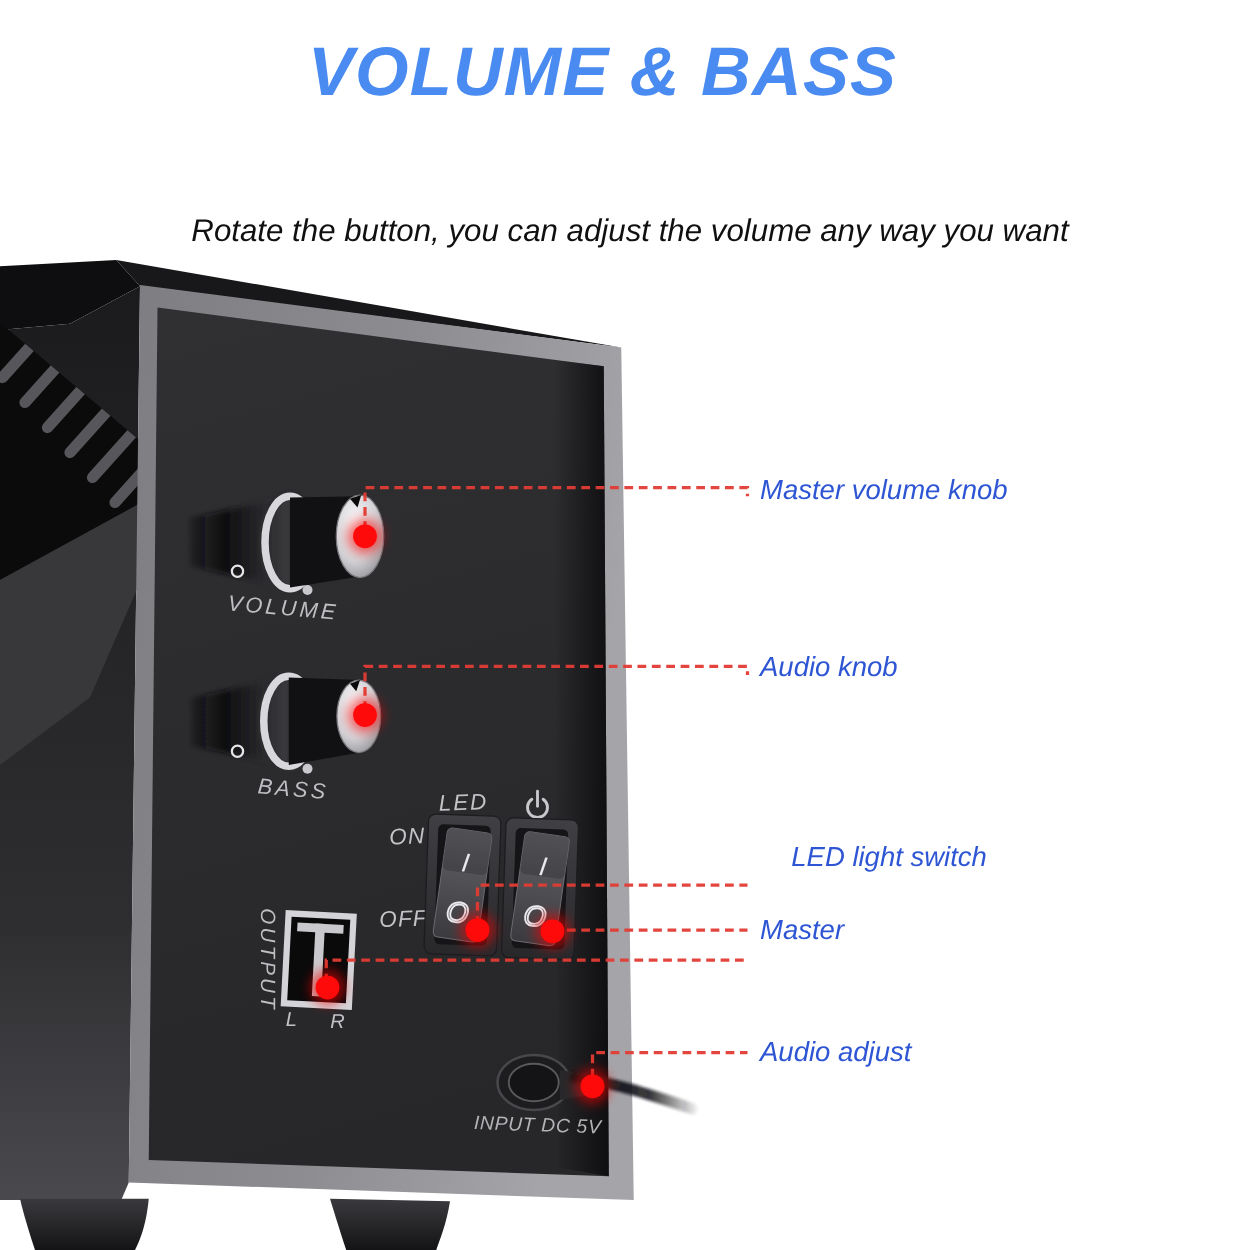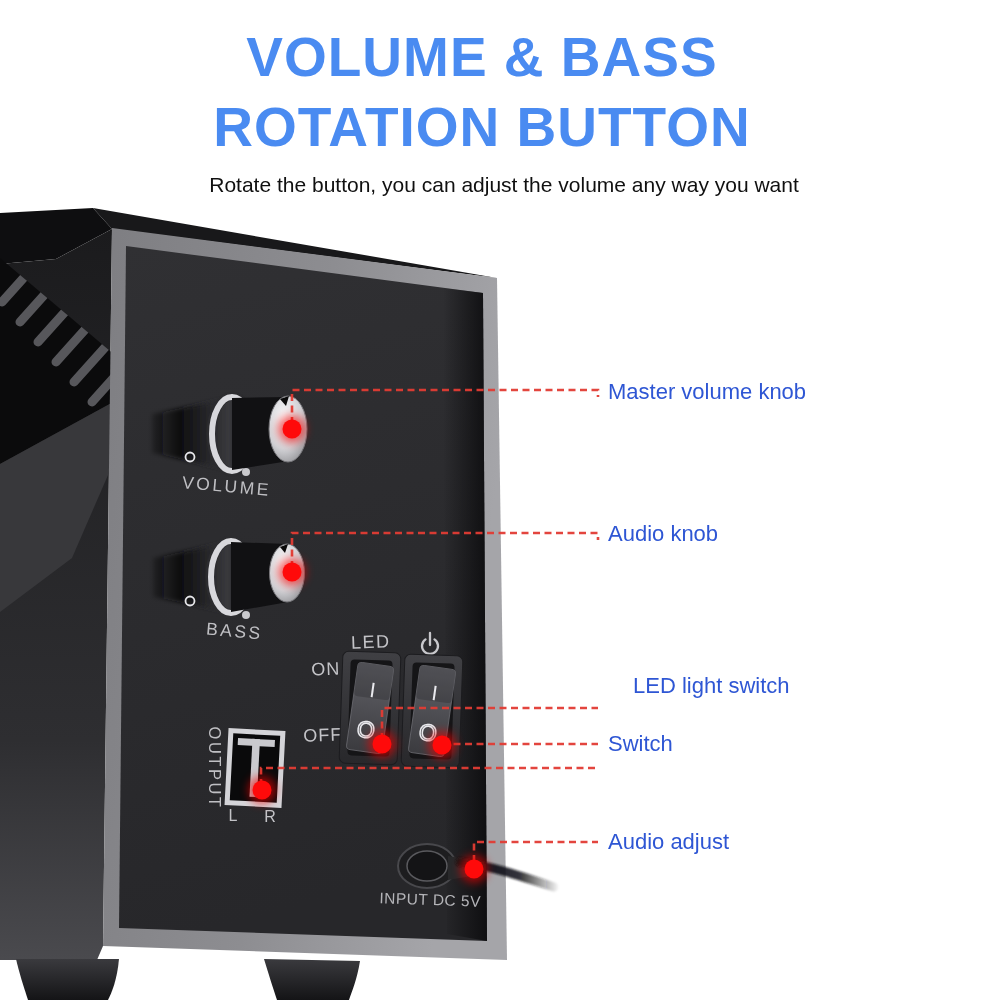--- a/index.html
+++ b/index.html
@@ -1,46 +1,46 @@
 <!DOCTYPE html>
 <html><head>
 <meta charset="utf-8">
 <style>
   html,body{margin:0;padding:0;background:#ffffff;}
   .canvas{
     position:relative;width:964px;height:1000px;background:#ffffff;overflow:hidden;
     font-family:"Liberation Sans",sans-serif;
+    font-style:italic;
   }
   .title{
     position:absolute;left:0;right:0;top:22px;text-align:center;
     color:#4a8bf1;font-weight:bold;font-size:55px;line-height:70px;letter-spacing:1px;
   }
   .subtitle{
     position:absolute;left:0;right:0;top:171px;text-align:center;
-    color:#101010;font-size:21px;line-height:28px;margin-left:44px;
+    color:#101010;font-size:25px;line-height:28px;margin-left:44px;
   }
   .speaker-svg{position:absolute;left:0;top:0;}
   .callout-label{
     position:absolute;left:608px;color:#2e56d4;font-size:22px;line-height:26px;white-space:nowrap;
   }
   .cl-master{top:379px;}
   .cl-bass{top:521px;}
   .cl-led{top:673px;margin-left:25px;}
   .cl-switch{top:731px;}
   .cl-usb{top:755px;}
   .cl-audio{top:829px;}
 </style>
 </head>
 <body>
 
 <div class="canvas">
 
   <div class="title">
     <div>VOLUME &amp; BASS</div>
-    <div>ROTATION BUTTON</div>
   </div>
   <div class="subtitle">Rotate the button, you can adjust the volume any way you want</div>
 
   <svg class="speaker-svg" width="1000" height="1000" viewBox="0 0 1000 1000">
     <defs>
       <linearGradient id="gFrame" x1="0" y1="0" x2="1" y2="0.25">
         <stop offset="0" stop-color="#7e7e82"></stop>
         <stop offset="0.55" stop-color="#8d8d91"></stop>
         <stop offset="1" stop-color="#a5a5a9"></stop>
       </linearGradient>
@@ -228,16 +228,16 @@
       <g>
         <circle cx="474" cy="869" r="14" fill="#f30606" opacity="0.6" filter="url(#fGlow)"></circle>
         <circle cx="474" cy="869" r="9.5" fill="#ff0a0a"></circle>
       </g>
     </g>
   </svg>
 
   <div class="callout-label cl-master">Master volume knob</div>
   <div class="callout-label cl-bass">Audio knob</div>
   <div class="callout-label cl-led">LED light switch</div>
-  <div class="callout-label cl-switch">Switch</div>
+  <div class="callout-label cl-switch">Master</div>
   <div class="callout-label cl-audio">Audio adjust</div>
 
 </div>
 
 </body></html>

